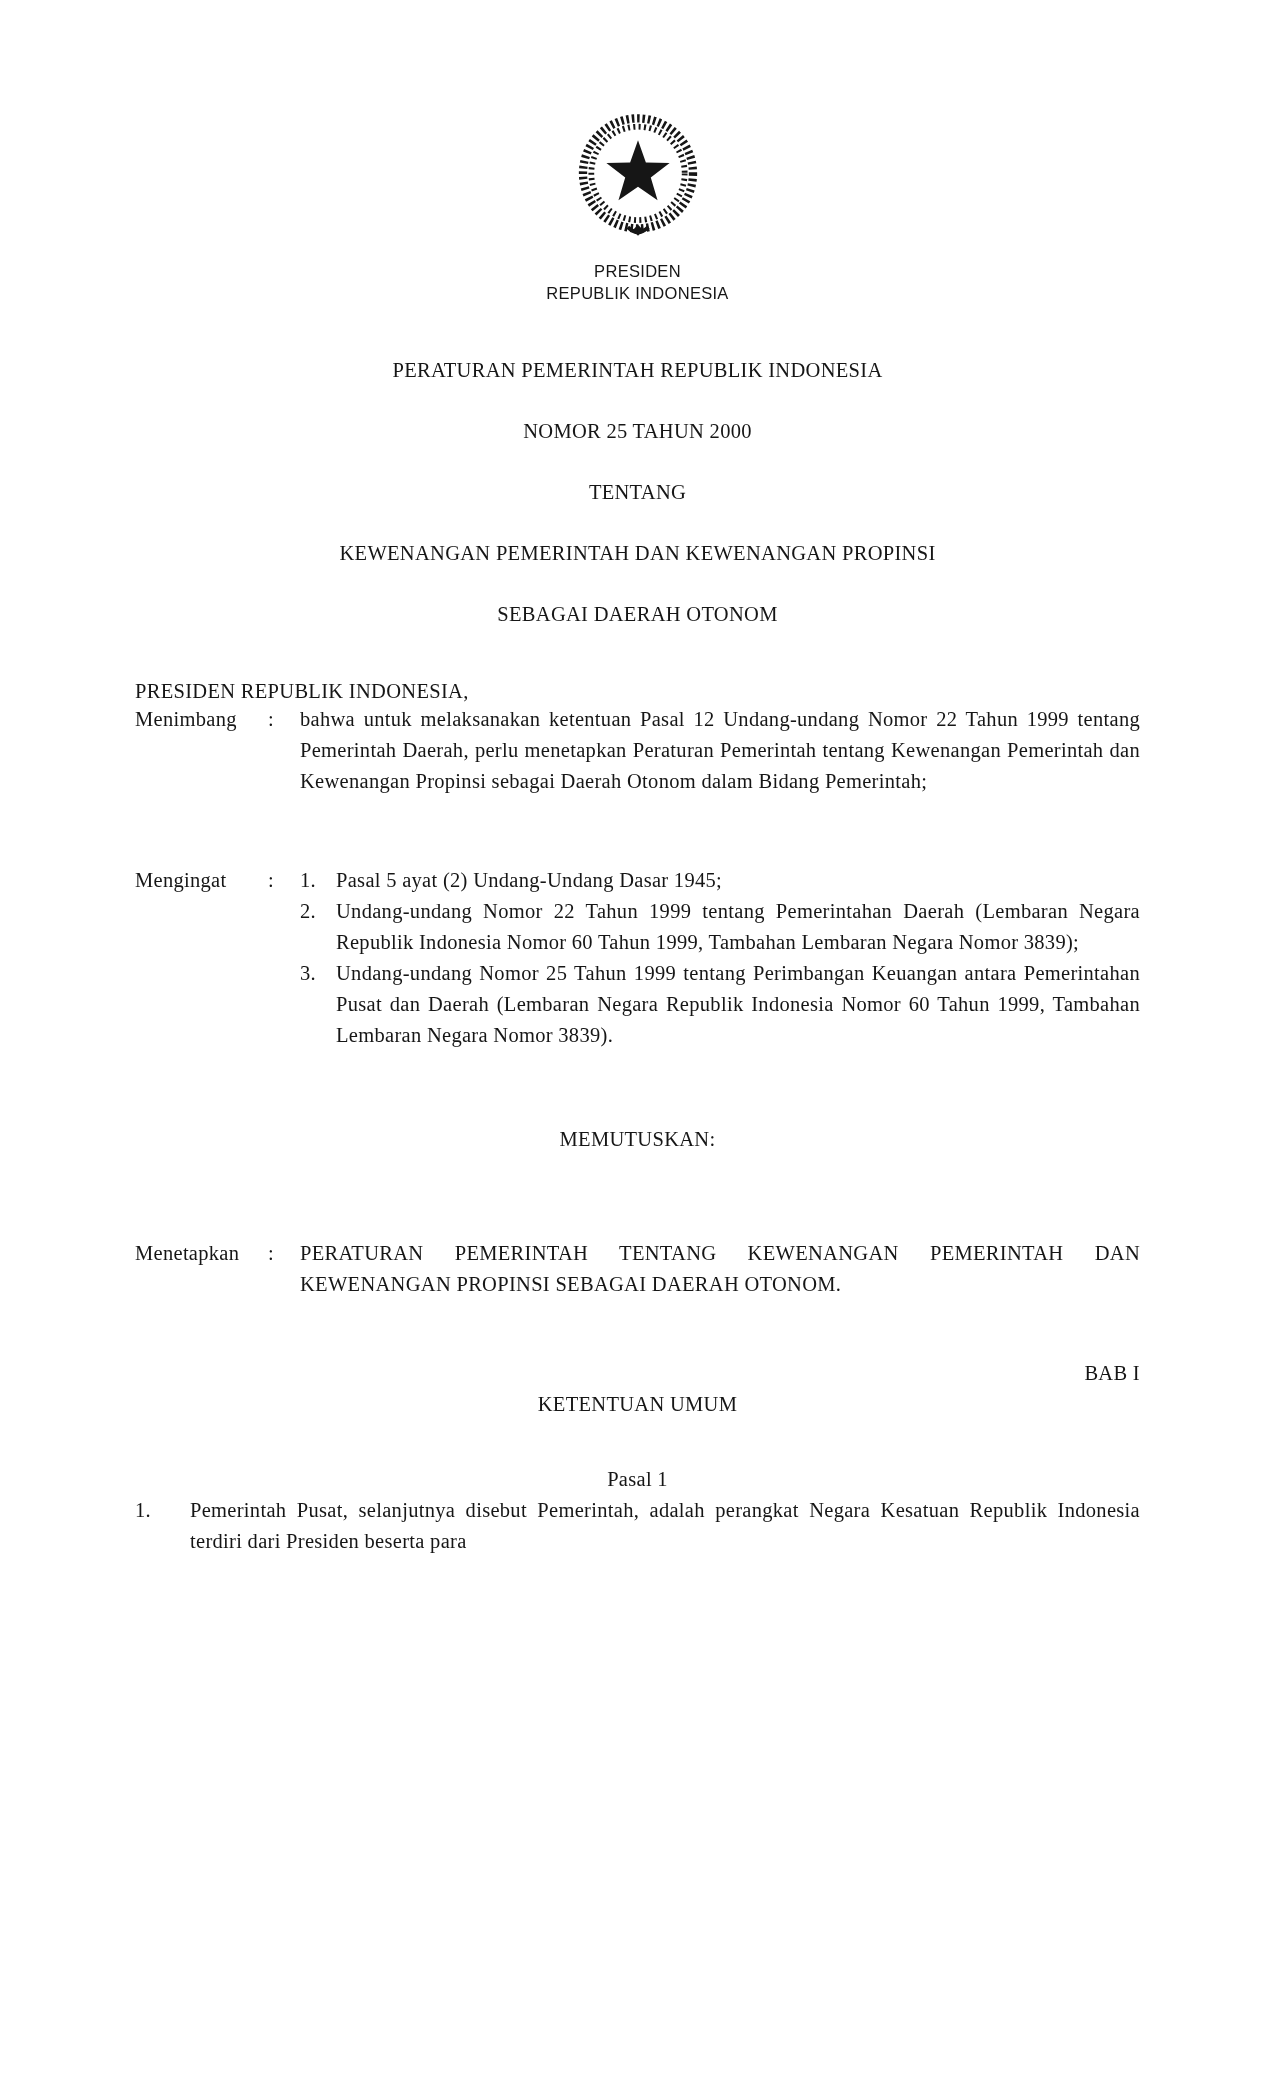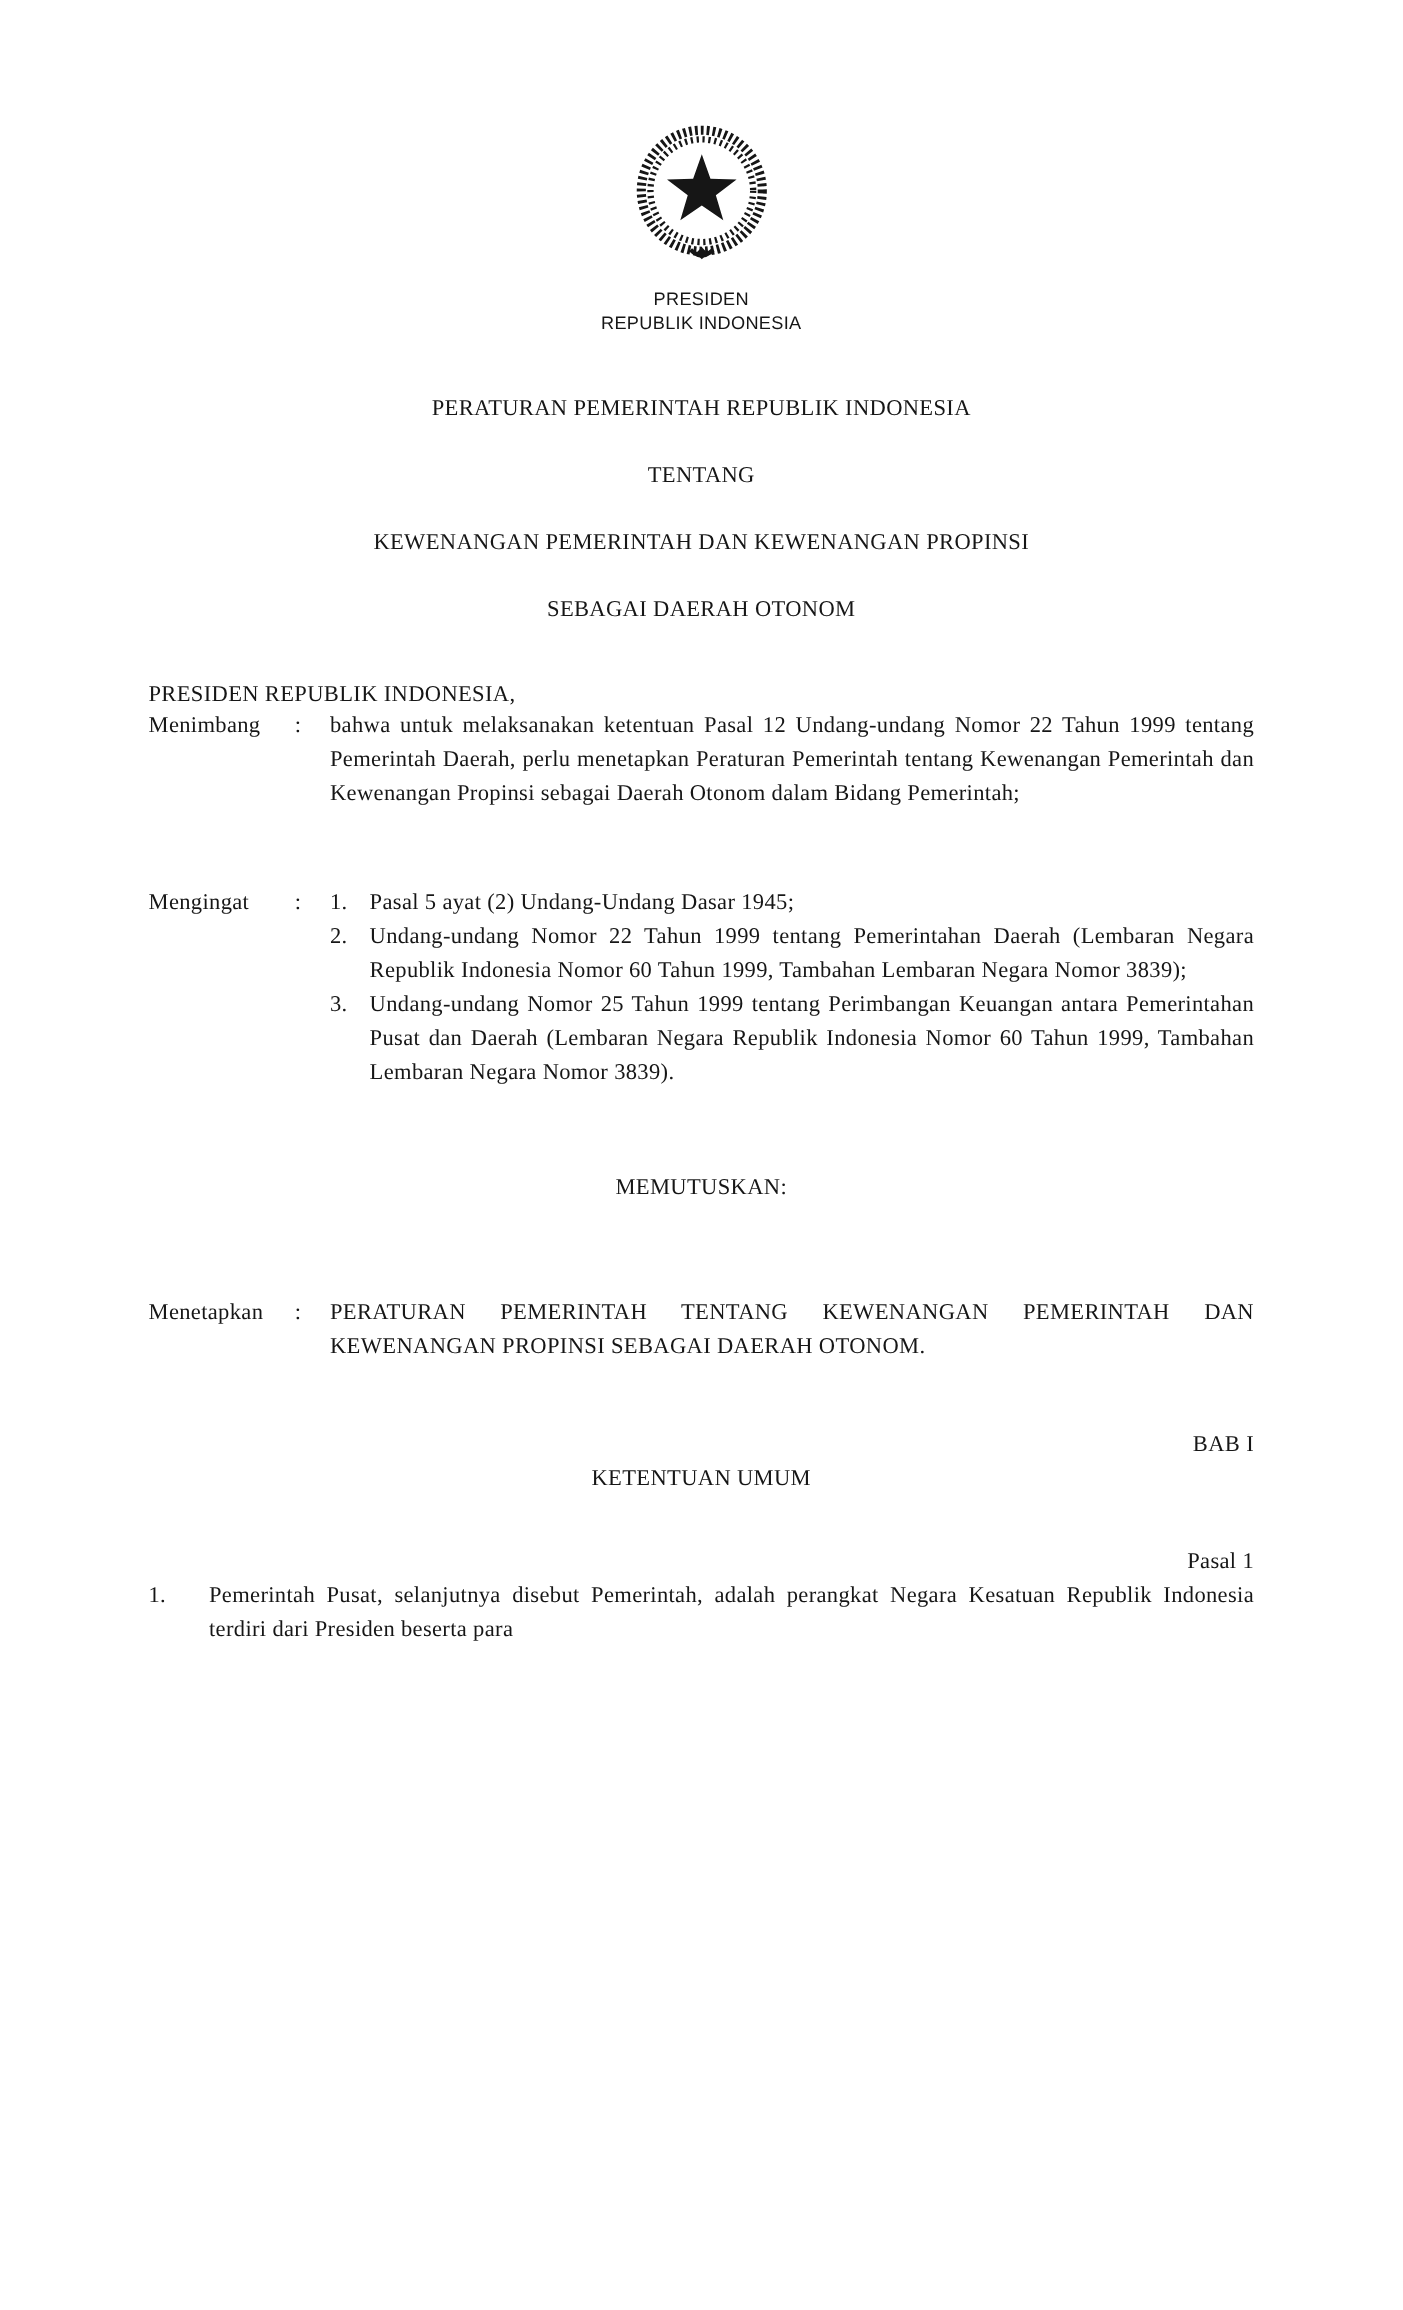--- a/index.html
+++ b/index.html
@@ -48,21 +48,21 @@
   .num-item { display: grid; grid-template-columns: 36px 1fr; }
   .num-item .item-text { text-align: justify; }
   .memutuskan {
     text-align: center;
     margin-top: 76px;
     margin-bottom: 86px;
     line-height: 25px;
   }
   .bab-heading { text-align: right; margin-top: 58px; }
   .bab-title   { text-align: center; }
-  .pasal-heading { text-align: right; margin-top: 44px; }
+  .pasal-heading { text-align: center; margin-top: 44px; }
   .intro-line { margin-top: 44px; }
   .body-item { display: grid; grid-template-columns: 55px 1fr; }
   .body-item .item-text { text-align: justify; }
 </style>
 </head>
 <body>
 
 <div class="page">
 
   <div class="seal-wrap">
@@ -77,20 +77,21 @@
     </svg>
   </div>
 
   <div class="letterhead">
     <div>PRESIDEN</div>
     <div>REPUBLIK INDONESIA</div>
   </div>
 
   <div class="title-block">
     <div class="title-line">PERATURAN PEMERINTAH REPUBLIK INDONESIA</div>
+    <div class="title-line">NOMOR 25 TAHUN 2000</div>
     <div class="title-line">TENTANG</div>
     <div class="title-line">KEWENANGAN PEMERINTAH DAN KEWENANGAN PROPINSI</div>
     <div class="title-line">SEBAGAI DAERAH OTONOM</div>
   </div>
 
   <div class="salutation">PRESIDEN REPUBLIK INDONESIA,</div>
 
   <div class="clause clause-menimbang">
     <div class="clause-label">Menimbang</div>
     <div class="clause-colon">:</div>

